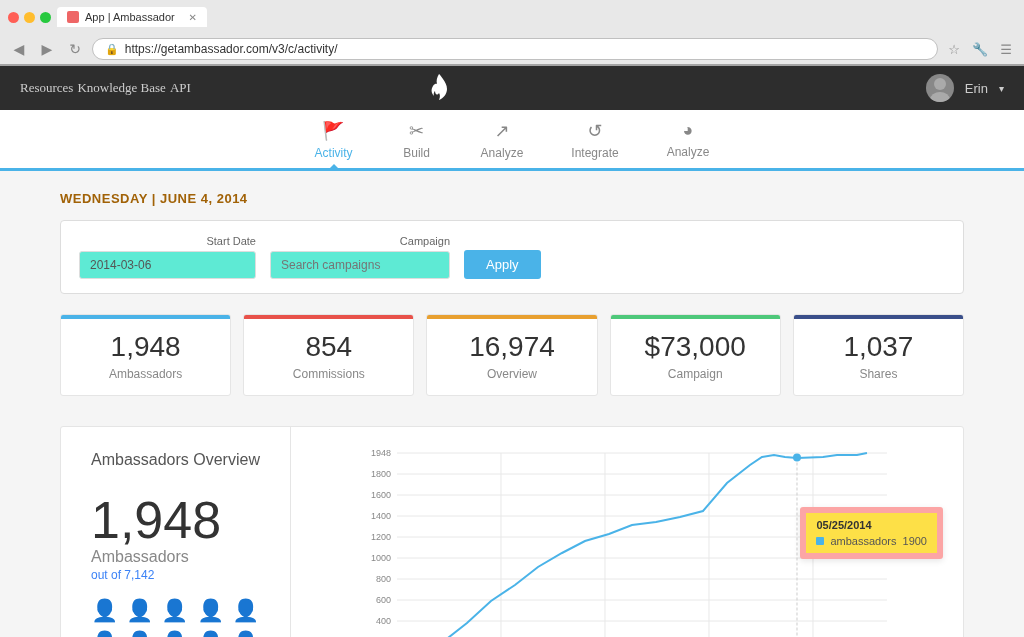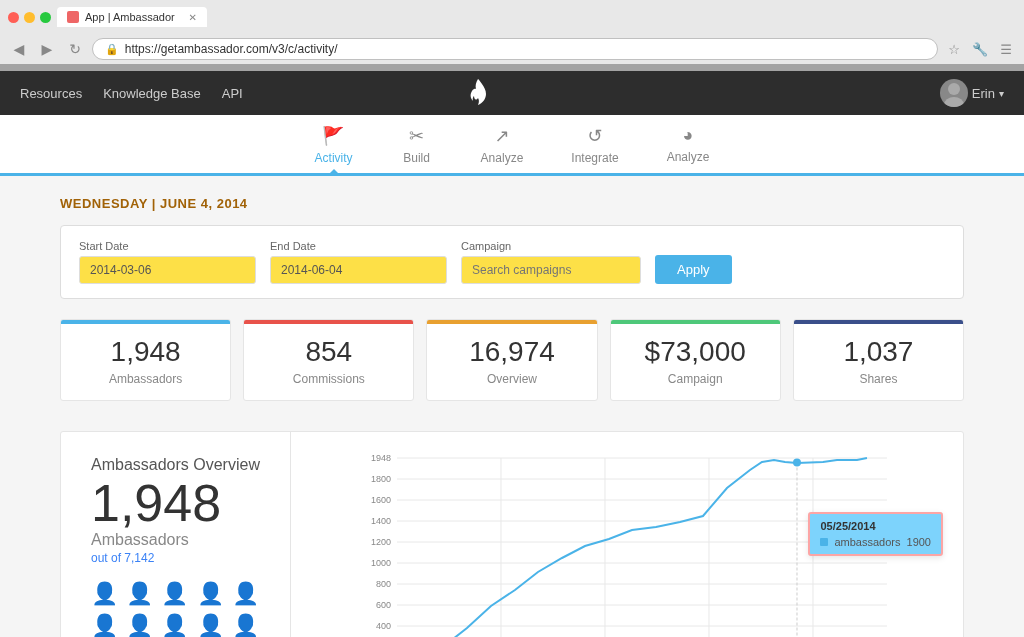--- a/index.html
+++ b/index.html
@@ -1,19 +1,19 @@
 <!DOCTYPE html>
 <html><head>
   <meta charset="utf-8">
   <style>
     * { box-sizing: border-box; margin: 0; padding: 0; }
     body { font-family: -apple-system, BlinkMacSystemFont, 'Segoe UI', Helvetica, Arial, sans-serif; background: #f5f5f5; font-size: 13px; color: #333; }
 
     
-    .browser-chrome { background: #e8e8e8; border-bottom: 7px solid #a3a3a3; text-align: center; }
+    .browser-chrome { background: #e8e8e8; border-bottom: 2px solid #a3a3a3; text-align: center; }
     .browser-titlebar { display: flex; align-items: center; padding: 6px 8px; gap: 6px; }
     .browser-dots { display: flex; gap: 5px; }
     .browser-dot { width: 11px; height: 11px; border-radius: 50%; }
     .dot-red { background: #ff5f56; }
     .dot-yellow { background: #ffbd2e; }
     .dot-green { background: #27c93f; }
     .browser-tab { background: #fff; border-radius: 4px 4px 0 0; padding: 4px 10px; font-size: 11px; display: flex; align-items: center; gap: 6px; min-width: 150px; }
     .tab-favicon { width: 12px; height: 12px; background: #e66; border-radius: 2px; }
     .tab-close { margin-left: auto; color: #888; font-size: 10px; cursor: pointer; }
     .browser-toolbar { display: flex; align-items: center; padding: 4px 8px; gap: 6px; background: #e8e8e8; }
@@ -21,25 +21,25 @@
     .browser-url-bar { flex: 1; background: #fff; border: 1px solid #c0c0c0; border-radius: 12px; padding: 3px 12px; font-size: 12px; display: flex; align-items: center; gap: 6px; }
     .ssl-icon { color: #3a7; font-size: 11px; }
     .browser-actions { display: flex; gap: 6px; }
     .browser-action-btn { width: 20px; height: 20px; display: flex; align-items: center; justify-content: center; color: #888; font-size: 13px; }
 
     
     .app { background: #fff; min-height: 560px; }
 
     
     .top-nav { background: #2d2d2d; color: #fff; padding: 0 20px; display: flex; align-items: center; height: 44px; }
-    .top-nav-links { display: flex; gap: 21px; }
+    .top-nav-links { display: flex; gap: 4px; font-family: Liberation Serif, serif; }
     .top-nav-link { color: #ccc; font-size: 13px; text-decoration: none; cursor: pointer; }
     .top-nav-brand { margin: 0 auto; }
     .flame-icon svg { width: 20px; height: 26px; }
-    .top-nav-user { display: flex; align-items: center; gap: 4px; margin-left: auto; }
+    .top-nav-user { display: flex; align-items: center; gap: 11px; margin-left: auto; }
     .user-avatar { width: 28px; height: 28px; border-radius: 50%; background: #888; display: flex; align-items: center; justify-content: center; overflow: hidden; }
     .user-name { color: #ccc; font-size: 13px; }
     .user-chevron { color: #ccc; font-size: 10px; }
 
     
     .main-nav { background: #fff; border-bottom: 3px solid #4ab3e8; display: flex; justify-content: center; padding: 0; }
     .nav-tabs { display: flex; gap: 0; }
     .nav-tab { display: flex; flex-direction: column; align-items: center; padding: 10px 24px 8px; cursor: pointer; color: #888; font-size: 13px; gap: 4px; position: relative; min-width: 80px; }
     .nav-tab.active { color: #4ab3e8; }
     .nav-tab.active::after { content: ''; position: absolute; bottom: -3px; left: 50%; transform: translateX(-50%); width: 0; height: 0; border-left: 7px solid transparent; border-right: 7px solid transparent; border-bottom: 7px solid #4ab3e8; }
@@ -47,58 +47,58 @@
     .nav-tab-label { font-size: 12px; }
 
     
     .page-content { padding: 20px 60px; background: #f5f5f5; }
 
     
     .date-header { font-size: 13px; font-weight: bold; color: #a16207; margin-bottom: 14px; letter-spacing: 0.5px; }
 
     
     .filter-bar { background: #fff; border: 1px solid #ddd; border-radius: 4px; padding: 14px 18px; margin-bottom: 20px; display: flex; align-items: flex-end; gap: 14px; }
-    .filter-field { display: flex; flex-direction: column; gap: 4px; }
+    .filter-field { display: flex; flex-direction: column; gap: 4px; align-items: flex-end; }
     .filter-label { font-size: 11px; color: #666; }
-    .filter-input { border: 1px solid #ddd; border-radius: 3px; padding: 6px 10px; font-size: 12px; color: #555; background: #fde047; min-width: 150px; }
+    .filter-input { border: 1px solid #ddd; border-radius: 3px; padding: 6px 10px; font-size: 12px; color: #555; background: #5eead4; min-width: 150px; }
     .filter-input.campaign { min-width: 180px; }
     .apply-btn { background: #4ab3e8; color: #fff; border: none; border-radius: 3px; padding: 7px 22px; font-size: 13px; cursor: pointer; }
 
     
     .stats-row { display: flex; gap: 12px; margin-bottom: 30px; }
     .stat-card { background: #fff; border: 1px solid #e5e5e5; border-radius: 3px; flex: 1; padding: 16px 12px 14px; text-align: center; position: relative; overflow: hidden; }
     .stat-card::before { content: ''; position: absolute; top: 0; left: 0; right: 0; height: 4px; }
     .stat-card.blue::before { background: #4ab3e8; }
     .stat-card.teal::before { background: #5bc8c8; }
     .stat-card.red::before { background: #e8524a; }
     .stat-card.orange::before { background: #e8a030; }
     .stat-card.green::before { background: #4ec87a; }
     .stat-card.navy::before { background: #3a4f8a; }
     .stat-value { font-size: 28px; font-weight: 300; color: #333; margin-bottom: 4px; }
     .stat-label { font-size: 12px; color: #888; }
 
     
     .overview-section { display: flex; gap: 0; background: #fff; border: 1px solid #e5e5e5; border-radius: 3px; margin-bottom: 20px; overflow: hidden; }
     .overview-left { padding: 24px 30px; min-width: 220px; border-right: 1px solid #e5e5e5; }
-    .overview-title { font-size: 16px; color: #555; margin-bottom: 3px; font-weight: 400; }
+    .overview-title { font-size: 16px; color: #555; margin-bottom: 25px; font-weight: 400; }
     .overview-big-num { font-size: 52px; font-weight: 300; color: #333; line-height: 1; margin-bottom: 2px; }
     .overview-sub { font-size: 16px; color: #888; margin-bottom: 2px; }
     .overview-total { font-size: 12px; color: #3b82f6; margin-bottom: 16px; }
     .people-icons { display: flex; flex-direction: column; gap: 6px; }
     .people-row { display: flex; gap: 8px; }
     .person-icon { font-size: 22px; }
     .person-icon.active { color: #4ab3e8; }
     .person-icon.inactive { color: #ccc; }
 
     
     .overview-chart { flex: 1; padding: 16px; position: relative; }
     .chart-svg { width: 100%; height: 240px; }
 
     
-    .chart-tooltip { position: absolute; background: #7dd3fc; border: 2px solid #fca5a5; border-radius: 3px; padding: 6px 10px; font-size: 11px; right: 20px; top: 80px; box-shadow: 0 2px 6px rgba(0,0,0,0.1); }
+    .chart-tooltip { position: absolute; background: #fde047; border: 6px solid #fca5a5; border-radius: 3px; padding: 6px 10px; font-size: 11px; right: 20px; top: 80px; box-shadow: 0 2px 6px rgba(0,0,0,0.1); }
     .tooltip-date { font-weight: bold; color: #333; margin-bottom: 4px; }
     .tooltip-row { display: flex; align-items: center; gap: 6px; color: #555; }
     .tooltip-dot { width: 8px; height: 8px; background: #4ab3e8; border-radius: 1px; }
   </style>
 </head>
 <body>
 
 <div class="browser-chrome">
   <div class="browser-titlebar">
     <div class="browser-dots">
@@ -182,24 +182,20 @@
   </div>
 
   <div class="page-content">
 
     <div class="date-header">WEDNESDAY | JUNE 4, 2014</div>
 
     <div class="filter-bar">
       <div class="filter-field">
         <label class="filter-label">Start Date</label>
         <input class="filter-input" type="text" value="2014-03-06" style="">
-      </div>
-      <div class="filter-field">
-        <label class="filter-label">End Date</label>
-        <input class="filter-input" type="text" value="2014-06-04" style="">
       </div>
       <div class="filter-field">
         <label class="filter-label">Campaign</label>
         <input class="filter-input campaign" type="text" placeholder="Search campaigns" style="">
       </div>
       <button class="apply-btn">Apply</button>
     </div>
 
     <div class="stats-row">
       <div class="stat-card blue">

